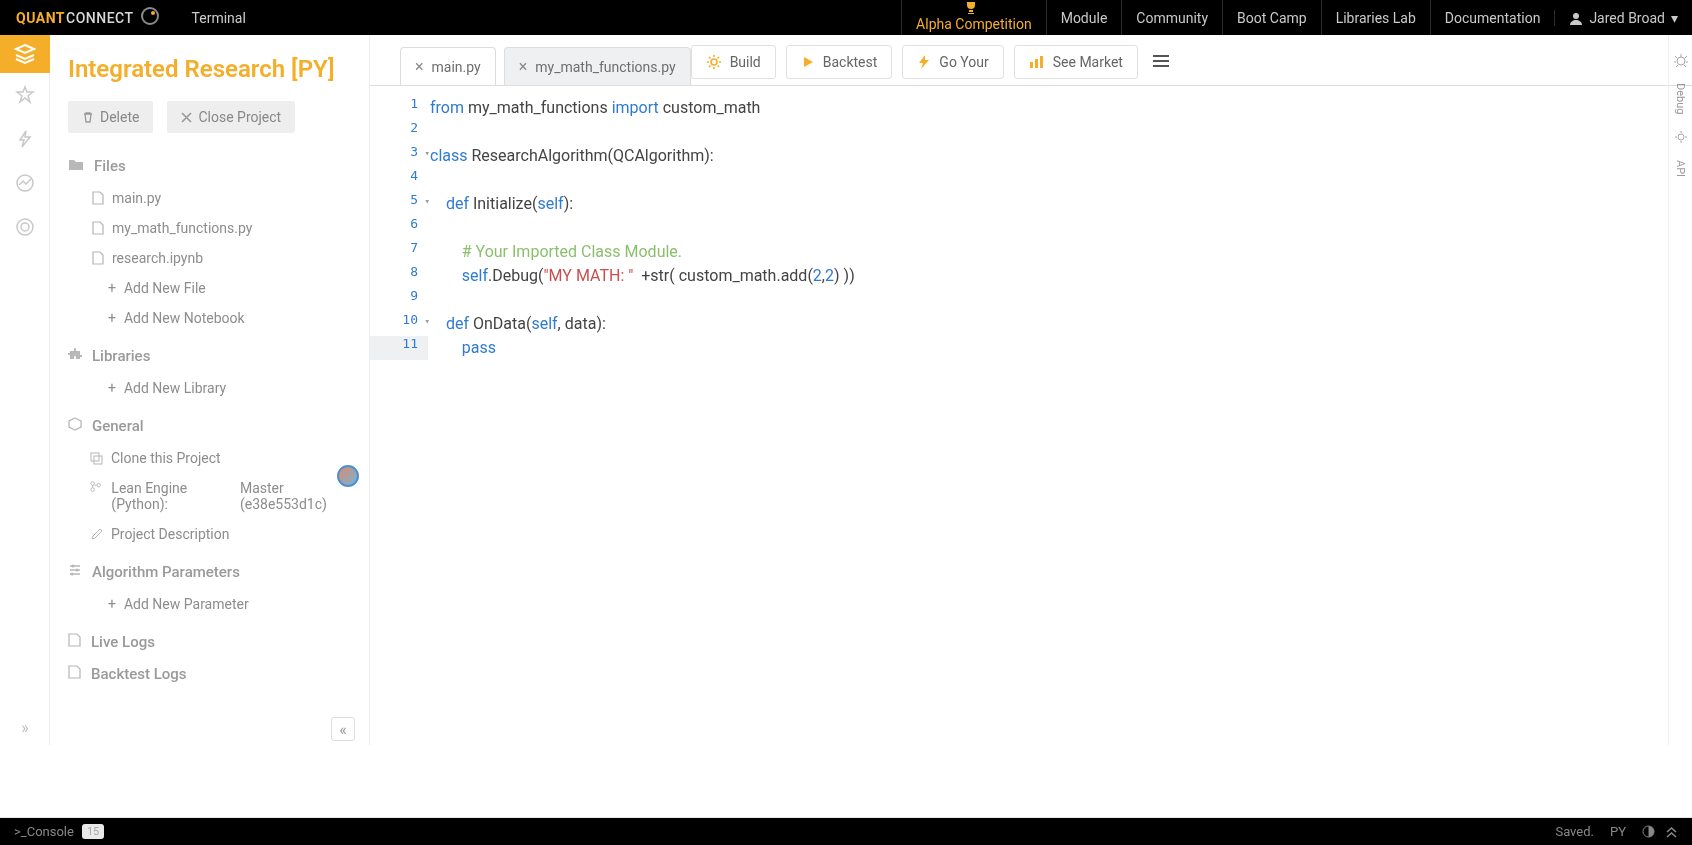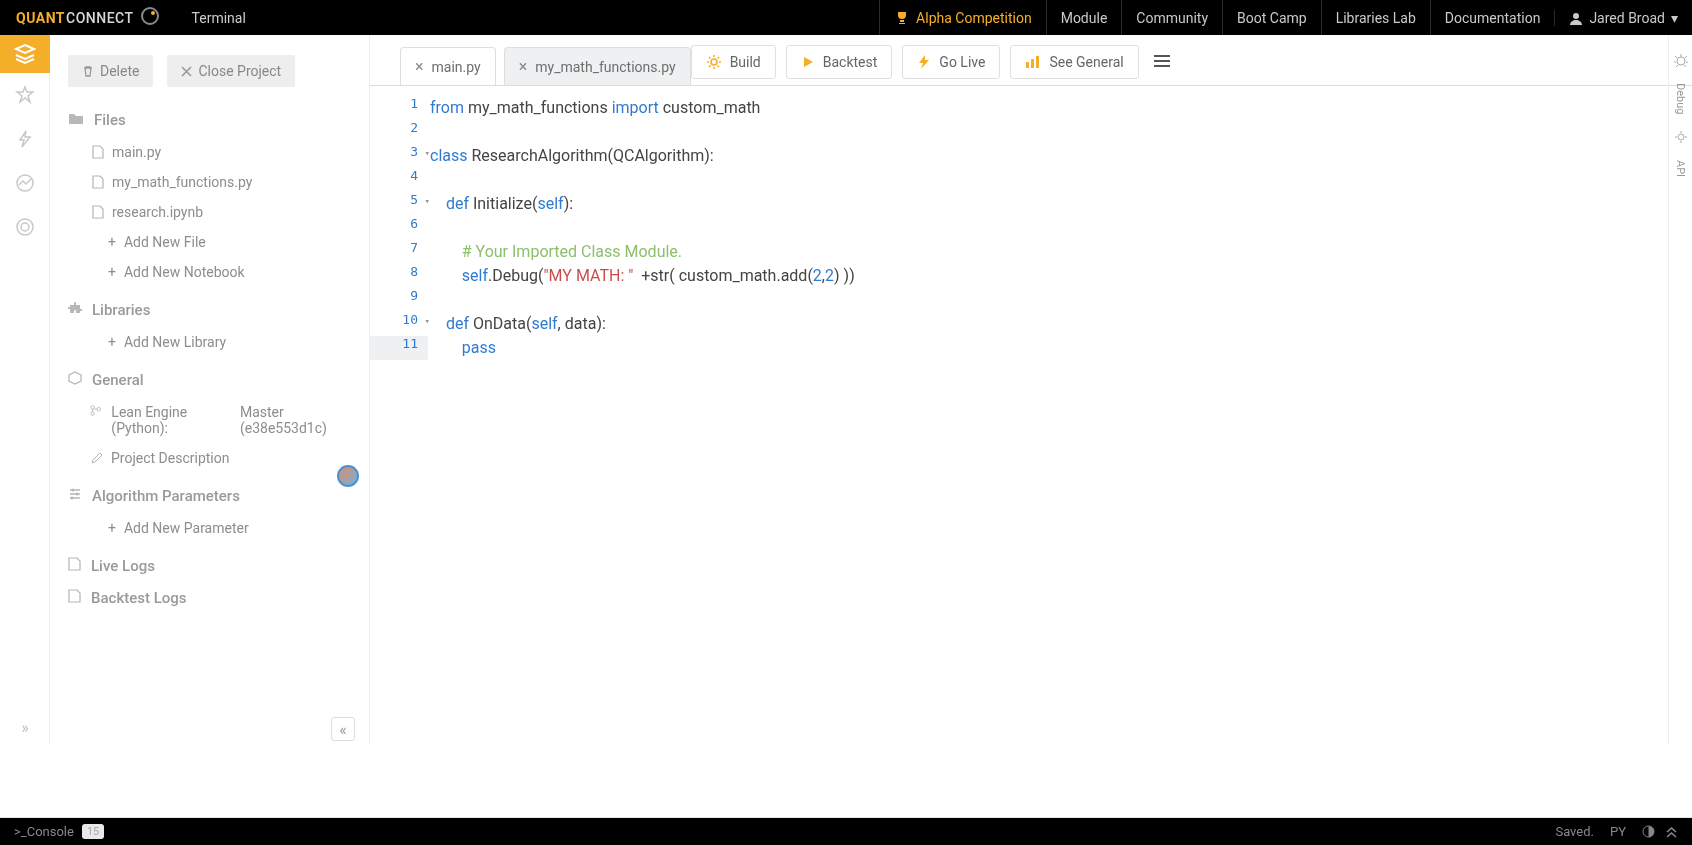--- a/index.html
+++ b/index.html
@@ -6,21 +6,21 @@
 html,body { width:1692px; height:845px; overflow:hidden; background:#fff; }
 .topbar { height:35px; background:#000; display:flex; align-items:center; color:#bbb; font-size:14px; }
 .brand { display:flex; align-items:center; padding:0 16px; }
 .brand-quant { color:#f5ae29; font-weight:bold; letter-spacing:0.5px; font-size:14px; }
 .brand-connect { color:#d8d8d8; font-weight:500; letter-spacing:0.5px; font-size:14px; margin-left:1px; }
 .brand-swirl { margin-left:6px; }
 .topbar-title { margin-left:16px; color:#ccc; }
 .topbar-spacer { flex:1; }
 .topnav { display:flex; align-items:stretch; height:35px; }
 .topnav a { display:flex; align-items:center; padding:0 14px; color:#c9c9c9; text-decoration:none; font-size:14px; border-left:1px solid #2a2a2a; }
-.topnav a.alpha { color:#f5ae29; }
+.topnav a.alpha { color:#f5ae29;flex-direction:column; }
 .topnav a.alpha svg { margin-right:6px; }
 .user { display:flex; align-items:center; padding:0 14px; color:#c9c9c9; font-size:14px; border-left:1px solid #2a2a2a; }
 .user svg { margin-right:6px; }
 .caret { margin-left:6px; }
 
 .leftbar { position:absolute; top:35px; left:0; width:50px; height:710px; background:#fff; border-right:1px solid #eee; }
 .leftbar .tab-orange { width:50px; height:38px; background:#f5ae29; display:flex; align-items:center; justify-content:center; }
 .leftbar .icon { width:50px; height:44px; display:flex; align-items:center; justify-content:center; color:#bdbdbd; }
 .leftbar .expand { position:absolute; bottom:0; left:0; width:50px; height:36px; display:flex; align-items:center; justify-content:center; color:#bdbdbd; }
 
@@ -138,20 +138,21 @@
         <circle cx="10" cy="10" r="8" fill="none" stroke="#c8c8c8" stroke-width="1.5"></circle>
         <circle cx="10" cy="10" r="4" fill="none" stroke="#c8c8c8" stroke-width="1.5"></circle>
       </svg>
     </div>
   <div class="expand">
       <span>»</span>
     </div>
 </div>
 
 <div class="sidebar">
+  <div class="project-title">Integrated Research [PY]</div>
   <div class="side-buttons">
     <button class="side-btn">
       <svg width="12" height="12" viewBox="0 0 12 12">
           <path d="M2 3h8M4 3V2h4v1M3 3l1 8h4l1-8" fill="none" stroke="#999" stroke-width="1.3"></path>
         </svg>
       <span>Delete</span>
     </button>
     <button class="side-btn">
       <svg width="11" height="11" viewBox="0 0 11 11">
           <path d="M1 1l9 9M10 1l-9 9" stroke="#999" stroke-width="1.6"></path>
@@ -199,20 +200,27 @@
   </div>
   <div class="add-item">
       <span>Add New Library</span>
     </div>
 
   <div class="section-head">
     <svg width="14" height="14" viewBox="0 0 14 14">
         <path d="M7 1l6 3v6l-6 3-6-3V4z" fill="none" stroke="#b8b8b8" stroke-width="1.3"></path>
       </svg>
     <span>General</span>
+  </div>
+  <div class="general-item">
+    <svg width="13" height="13" viewBox="0 0 13 13">
+        <rect x="1" y="1" width="8" height="8" fill="none" stroke="#b5b5b5"></rect>
+        <rect x="4" y="4" width="8" height="8" fill="none" stroke="#b5b5b5"></rect>
+      </svg>
+    <span>Clone this Project</span>
   </div>
   <div class="lean-line">
     <svg width="13" height="13" viewBox="0 0 13 13">
         <circle cx="3" cy="3" r="2" fill="none" stroke="#b5b5b5"></circle>
         <circle cx="3" cy="10" r="2" fill="none" stroke="#b5b5b5"></circle>
         <circle cx="10" cy="5" r="2" fill="none" stroke="#b5b5b5"></circle>
         <path d="M3 5v3M5 5h3" stroke="#b5b5b5"></path>
       </svg>
     <span>Lean Engine (Python):</span>
     <span>Master (e38e553d1c)</span>
@@ -279,29 +287,29 @@
       <button class="act-btn backtest">
         <svg width="14" height="14" viewBox="0 0 14 14">
             <path d="M3 2l9 5-9 5z" fill="#f5ae29"></path>
           </svg>
         <span>Backtest</span>
       </button>
       <button class="act-btn golive">
         <svg width="14" height="16" viewBox="0 0 14 16">
             <path d="M8 1L2 9h4l-2 6 8-9H8z" fill="#f5ae29"></path>
           </svg>
-        <span>Go Live</span>
+        <span>Go Your</span>
       </button>
       <button class="act-btn results">
         <svg width="16" height="14" viewBox="0 0 16 14">
             <rect x="1" y="7" width="3" height="6" fill="#f5ae29"></rect>
             <rect x="6" y="4" width="3" height="9" fill="#f5ae29"></rect>
             <rect x="11" y="1" width="3" height="12" fill="#f5ae29"></rect>
           </svg>
-        <span>See General</span>
+        <span>See Market</span>
       </button>
       <span class="menu-dots">
         <svg width="18" height="14" viewBox="0 0 18 14">
             <path d="M1 2h16M1 7h16M1 12h16" stroke="#555" stroke-width="2"></path>
           </svg>
       </span>
     </div>
   </div>
   <div class="editor-body">
     <div class="gutter">

